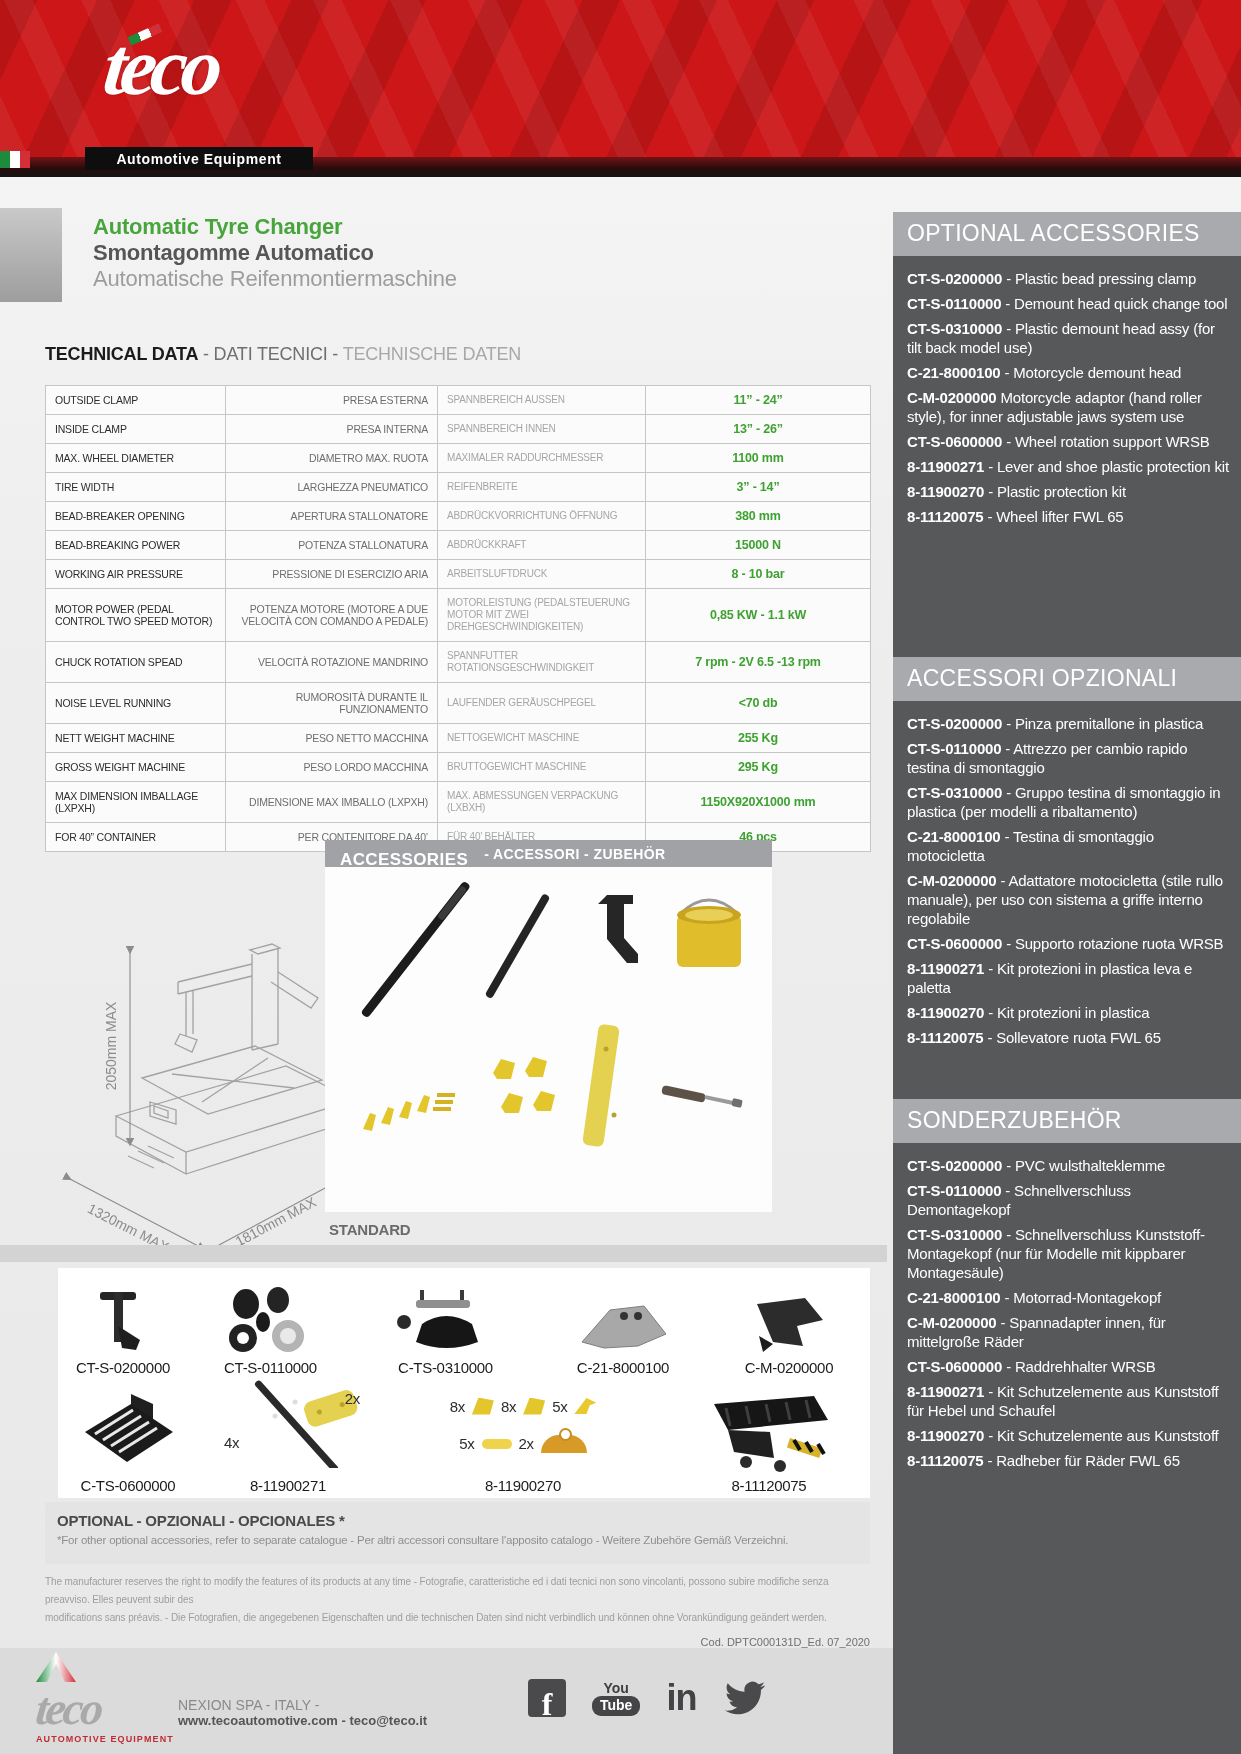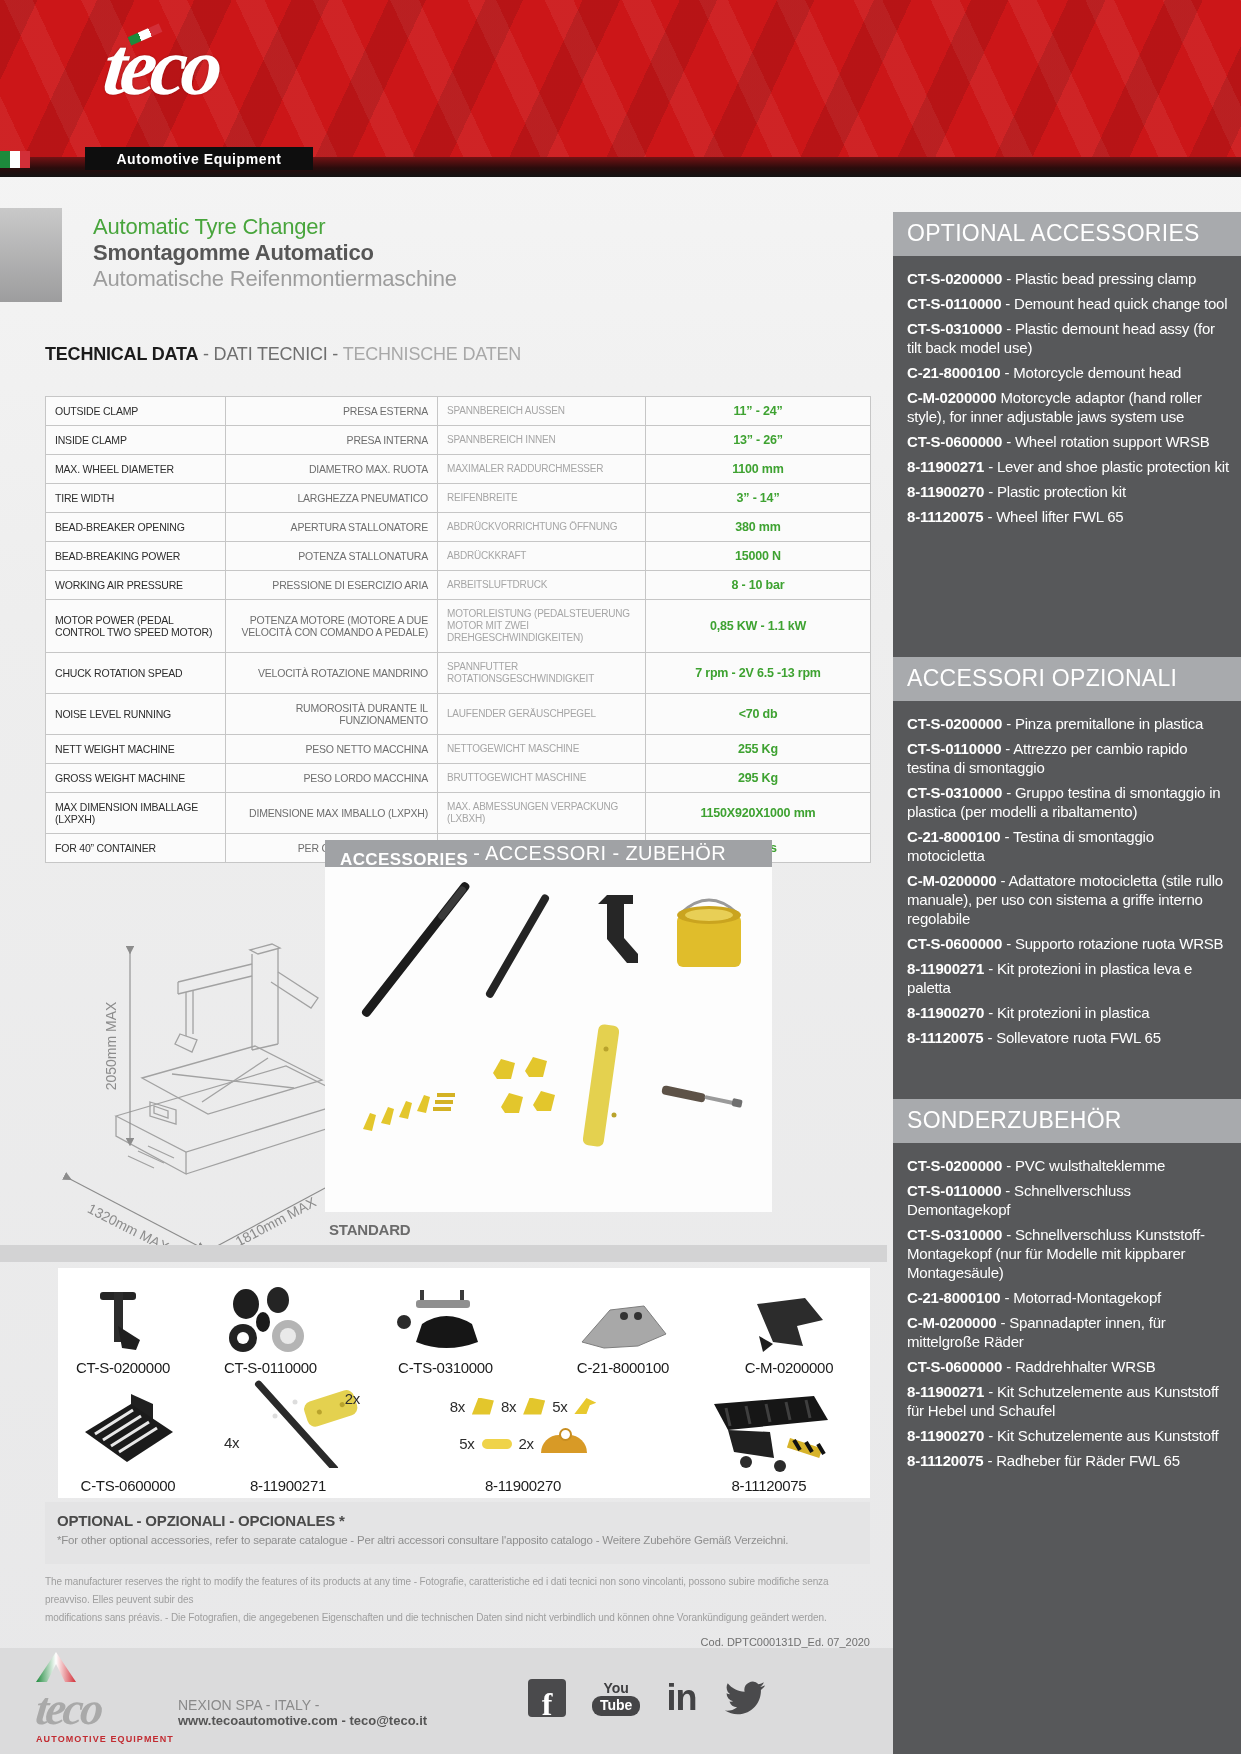--- a/index.html
+++ b/index.html
@@ -24,49 +24,49 @@
   .brand-accent{ position:absolute; left:128px; top:30px; width:34px; height:9px; transform:rotate(-24deg);
     background:linear-gradient(90deg,#1d8a3c 0 33%,#ffffff 33% 66%,#d22f38 66% 100%); z-index:4; }
   .auto-band{ position:absolute; left:85px; top:147px; width:228px; height:23px; background:#0e0e0e;
     color:#fff; font-size:14px; font-weight:bold; letter-spacing:.6px; display:flex; align-items:center;
     justify-content:center; z-index:5; }
 
   
   .title-gray{ position:absolute; left:0; top:208px; width:62px; height:94px;
     background:linear-gradient(180deg,#c9c9c9,#9d9d9e); }
   .titles{ position:absolute; left:93px; top:214px; letter-spacing:-0.2px; }
-  .title-en{ font-size:22px; font-weight:normal; color:#48a53c; line-height:26px; }
+  .title-en{ font-size:22px; font-weight:bold; color:#48a53c; line-height:26px; }
   .title-it{ font-size:22px; font-weight:bold; color:#565656; line-height:26px; }
   .title-de{ font-size:22px; color:#9d9d9d; line-height:26px; }
 
   
   .tech-heading{ position:absolute; left:45px; top:344px; font-size:18px; letter-spacing:-0.2px; }
   .tech-heading .h-en{ font-weight:bold; color:#1b1b1b; }
   .tech-heading .h-it{ color:#6f6f6f; }
   .tech-heading .h-de{ color:#a8a8a8; }
 
-  .tech-table-wrap{ position:absolute; left:45px; top:396px; width:825px; }
+  .tech-table-wrap{ position:absolute; left:45px; top:385px; width:825px; }
   .tech-table-wrap table{ width:100%; border-collapse:collapse; table-layout:fixed;
     background:#fbfbfb; border:1px solid #adadad; }
   .tech-table-wrap td{ border:1px solid #c6c6c6; padding:8px 9px; line-height:12px;
     letter-spacing:-0.2px; vertical-align:middle; }
   td.c-en{ width:180px; font-size:10.5px; color:#2d2d2d; }
   td.c-it{ width:212px; font-size:10.5px; color:#6e6e6e;text-align:right; }
   td.c-de{ width:208px; font-size:10px;  color:#a6a6a6; }
   td.c-val{ width:225px; font-size:12.5px; font-weight:bold; color:#3ea231; text-align:center; }
 
   
   .diagram{ position:absolute; left:50px; top:930px; width:310px; height:340px; }
   .diagram text{ font-family:"Liberation Sans",sans-serif; font-size:14px; fill:#8c8c8c; letter-spacing:0; }
 
   
   .acc-bar{ position:absolute; left:325px; top:840px; width:447px; height:27px; background:#a0a2a5;
     color:#fff; display:flex; align-items:center; padding-left:15px; letter-spacing:.4px; }
   .acc-bar .a-main{ font-size:17px; font-weight:bold;margin-top:13px; }
-  .acc-bar .a-rest{ font-size:20px; margin-left:5px; }
+  .acc-bar .a-rest{ font-size:14px; margin-left:16px;font-weight:bold; }
   .acc-panel{ position:absolute; left:325px; top:867px; width:447px; height:345px; background:#fdfdfd; }
   .standard-label{ position:absolute; left:329px; top:1221px; font-size:15px; font-weight:bold; color:#6b6b6b; letter-spacing:-0.2px; }
   .divider-strip{ position:absolute; left:0; top:1245px; width:887px; height:17px; background:#d3d3d4; }
 
   
   .optional-panel{ position:absolute; left:58px; top:1268px; width:812px; height:230px; background:#ffffff; }
   .op-row{ display:flex; }
   .op-cell{ display:flex; flex-direction:column; align-items:center; justify-content:flex-end; }
   .op-row1{ height:108px; padding-top:10px; }
   .op-row2{ height:118px; }

